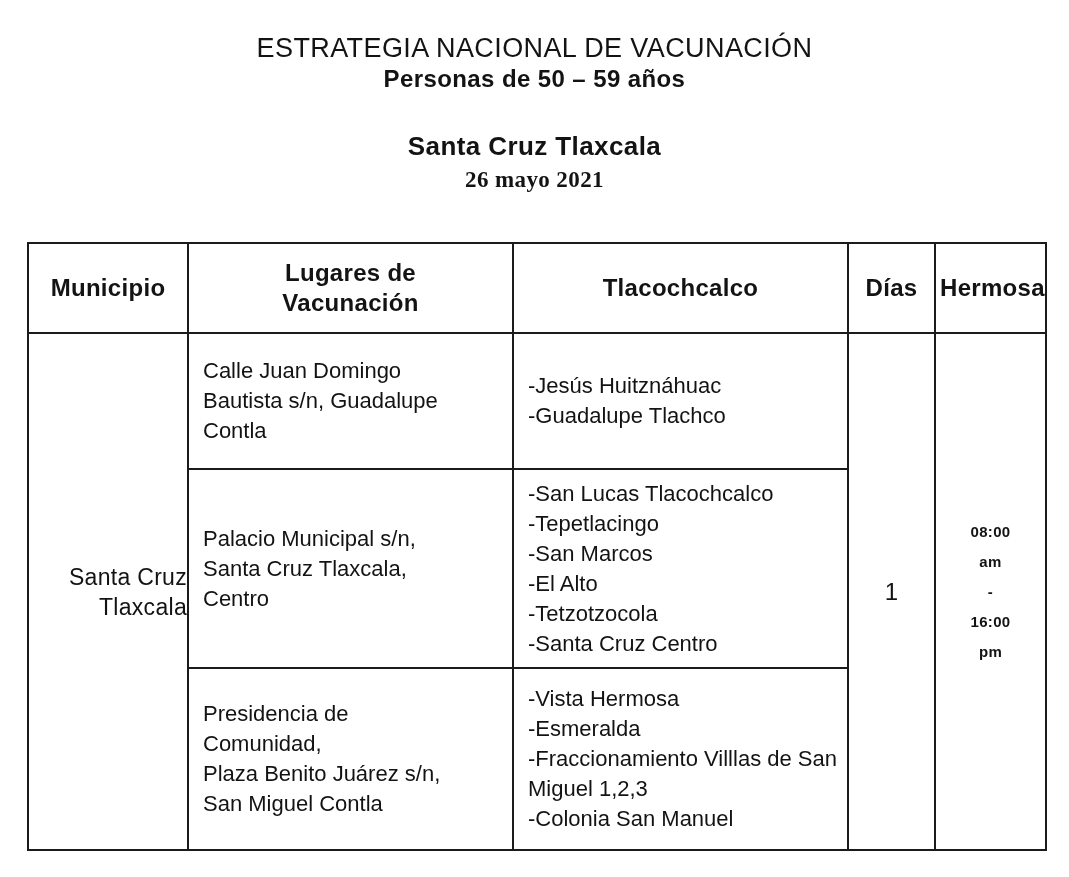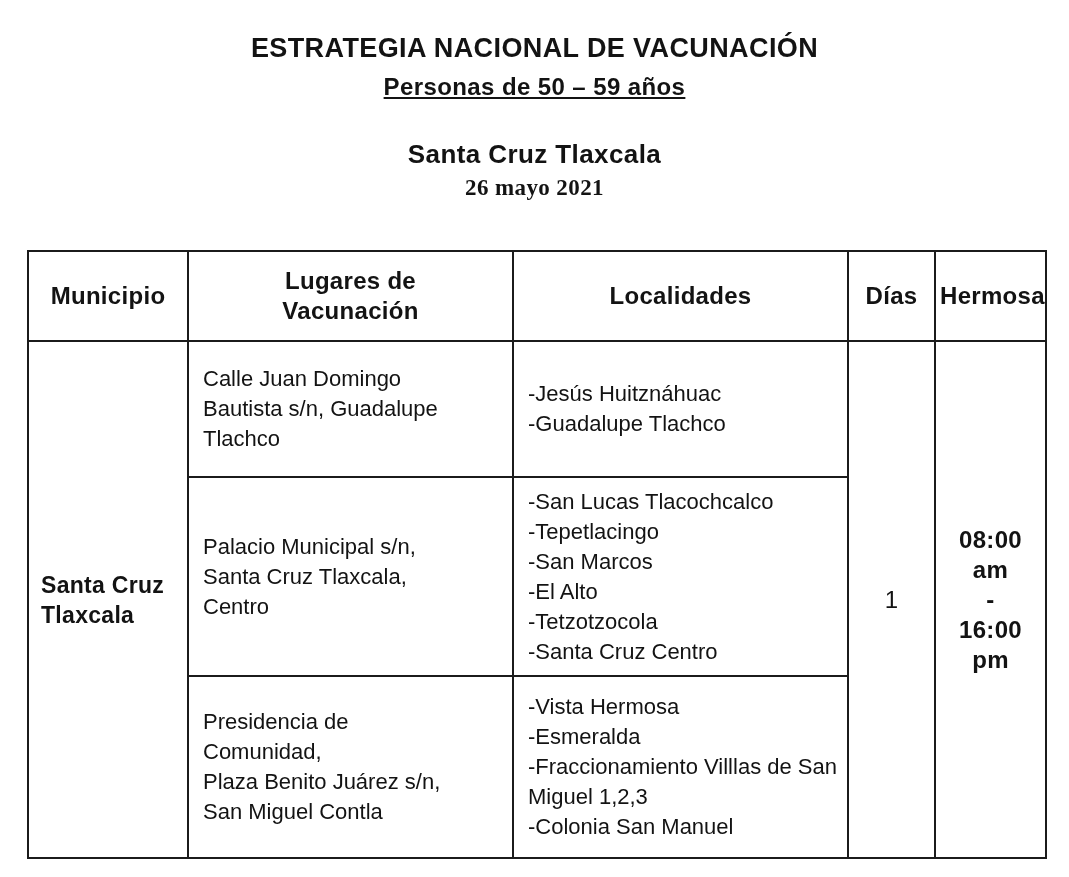--- a/index.html
+++ b/index.html
@@ -8,22 +8,22 @@
     width: 1069px;
     height: 877px;
     font-family: "Liberation Sans", sans-serif;
     color: #131313;
     overflow: hidden;
   }
   .page { width: 1069px; height: 877px; background: #ffffff; }
 
   
   .titles { text-align: center; padding-top: 32px; letter-spacing: 0.4px; }
-  .title-main  { font-size: 27px; font-weight: 700; line-height: 32px; }
-  .title-sub   { font-size: 24px; font-weight: 700; line-height: 30px; margin-top: 8px; text-decoration: underline; }
+  .title-main  { font-size: 27px; font-weight: 400; line-height: 32px; }
+  .title-sub   { font-size: 24px; font-weight: 700; line-height: 30px; margin-top: 0; }
   .title-place { font-size: 26px; font-weight: 700; line-height: 32px; margin-top: 36px; }
   .title-date  { font-size: 23px; font-weight: 700; line-height: 28px; margin-top: 4px; font-family: Liberation Serif, serif; }
 
   
   table.vac-table {
     border-collapse: collapse;
     table-layout: fixed;
     width: 1018px;
     margin: 48px 0 16px 27px;
   }
@@ -47,31 +47,31 @@
     line-height: 1.25;
     padding: 4px;
   }
   .vac-table td {
     font-size: 22px;
     line-height: 30px;
     padding: 8px 6px 8px 14px;
   }
   td.cell-lugar, td.cell-localidades { white-space: pre-line; text-align: left; }
   td.cell-municipio {
-    font-weight: 700;
+    font-weight: 400;
     font-size: 23px;
-    text-align: left;
+    text-align: right;
     white-space: pre-line;
-    padding: 8px 12px;
+    padding: 8px 0;
     letter-spacing: 0.3px;
   }
   td.cell-dias { text-align: center; font-size: 24px; padding: 8px 4px; }
   td.cell-horario {
     font-weight: 700;
-    font-size: 24px;
+    font-size: 15px;
     text-align: center;
     white-space: pre-line;
     padding: 8px 4px;
     letter-spacing: 0.3px;
   }
   tr.row-1 { height: 136px; }
   tr.row-2 { height: 199px; }
   tr.row-3 { height: 182px; }
 </style>
 </head>
@@ -92,32 +92,32 @@
       <col class="c-lugares">
       <col class="c-localidades">
       <col class="c-dias">
       <col class="c-horario">
     </colgroup>
     <thead>
       <tr>
         <th>Municipio</th>
         <th>Lugares de
 Vacunación</th>
-        <th>Localidades</th>
+        <th>Tlacochcalco</th>
         <th>Días</th>
         <th>Hermosa</th>
       </tr>
     </thead>
     <tbody>
       <tr class="row-1">
         <td class="cell-municipio" rowspan="3">Santa Cruz
 Tlaxcala</td>
         <td class="cell-lugar">Calle Juan Domingo
 Bautista s/n, Guadalupe
-Tlachco</td>
+Contla</td>
         <td class="cell-localidades">-Jesús Huitznáhuac
 -Guadalupe Tlachco</td>
         <td class="cell-dias" rowspan="3">1</td>
         <td class="cell-horario" rowspan="3">08:00
 am
 -
 16:00
 pm</td>
       </tr>
       <tr class="row-2">

